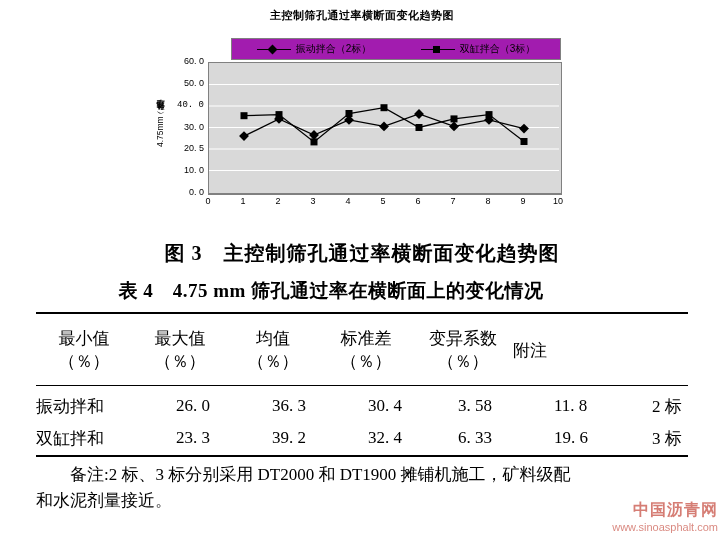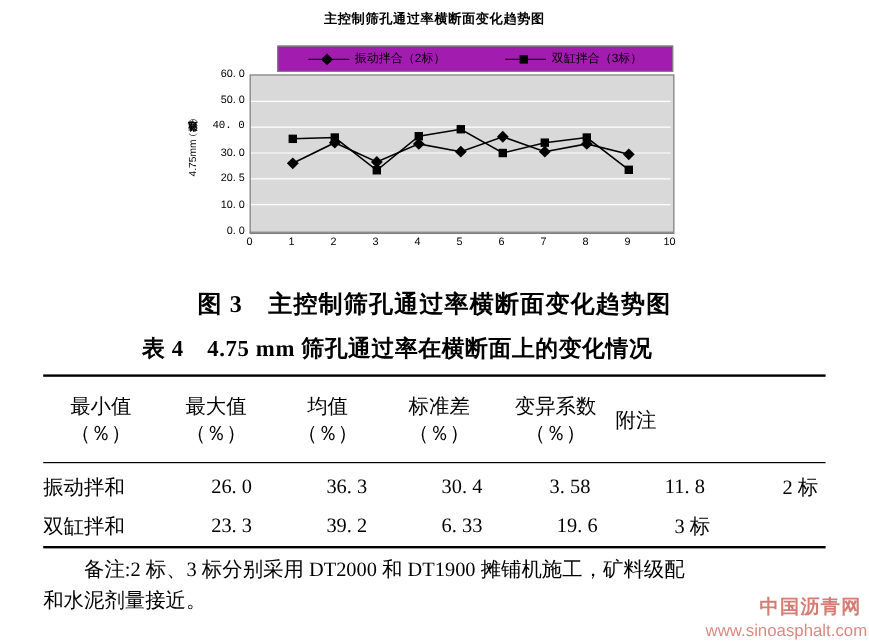--- a/index.html
+++ b/index.html
@@ -247,21 +247,21 @@
   }
   .wm-title {
     font-size: 16px;
     font-weight: bold;
     color: #c0392b;
     opacity: 0.65;
     letter-spacing: 1px;
     font-family: "Liberation Sans", sans-serif;
   }
   .wm-sub {
-    font-size: 14px;
+    font-size: 11px;
     color: #c0392b;
     opacity: 0.6;
     font-family: "Liberation Sans", sans-serif;
   }
 </style>
 </head>
 <body>
 
 <div class="chart-wrap">
 
@@ -389,20 +389,21 @@
   <div class="cell c3">30. 4</div>
   <div class="cell c4">3. 58</div>
   <div class="cell c5">11. 8</div>
   <div class="cell c6">2 标</div>
 </div>
 
 <div class="body-row r2">
   <div class="cell c0">双缸拌和</div>
   <div class="cell c1">23. 3</div>
   <div class="cell c2">39. 2</div>
+  <div class="cell c3">32. 4</div>
   <div class="cell c4">6. 33</div>
   <div class="cell c5">19. 6</div>
   <div class="cell c6">3 标</div>
 </div>
 <div class="rule-bot"></div>
 
 <div class="note">
   <div>备注:2 标、3 标分别采用 DT2000 和 DT1900 摊铺机施工，矿料级配</div>
   <div class="ln2">和水泥剂量接近。</div>
 </div>

